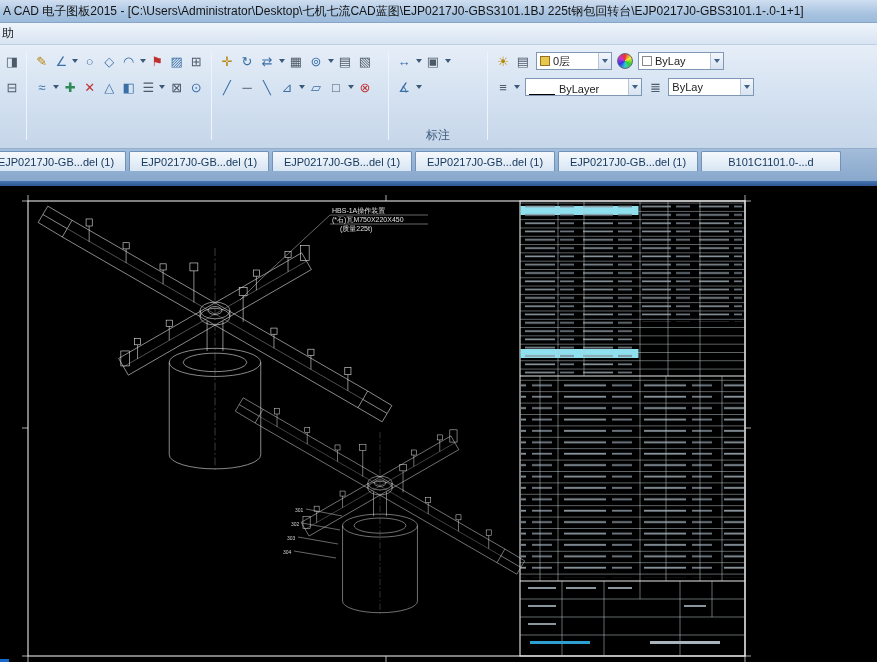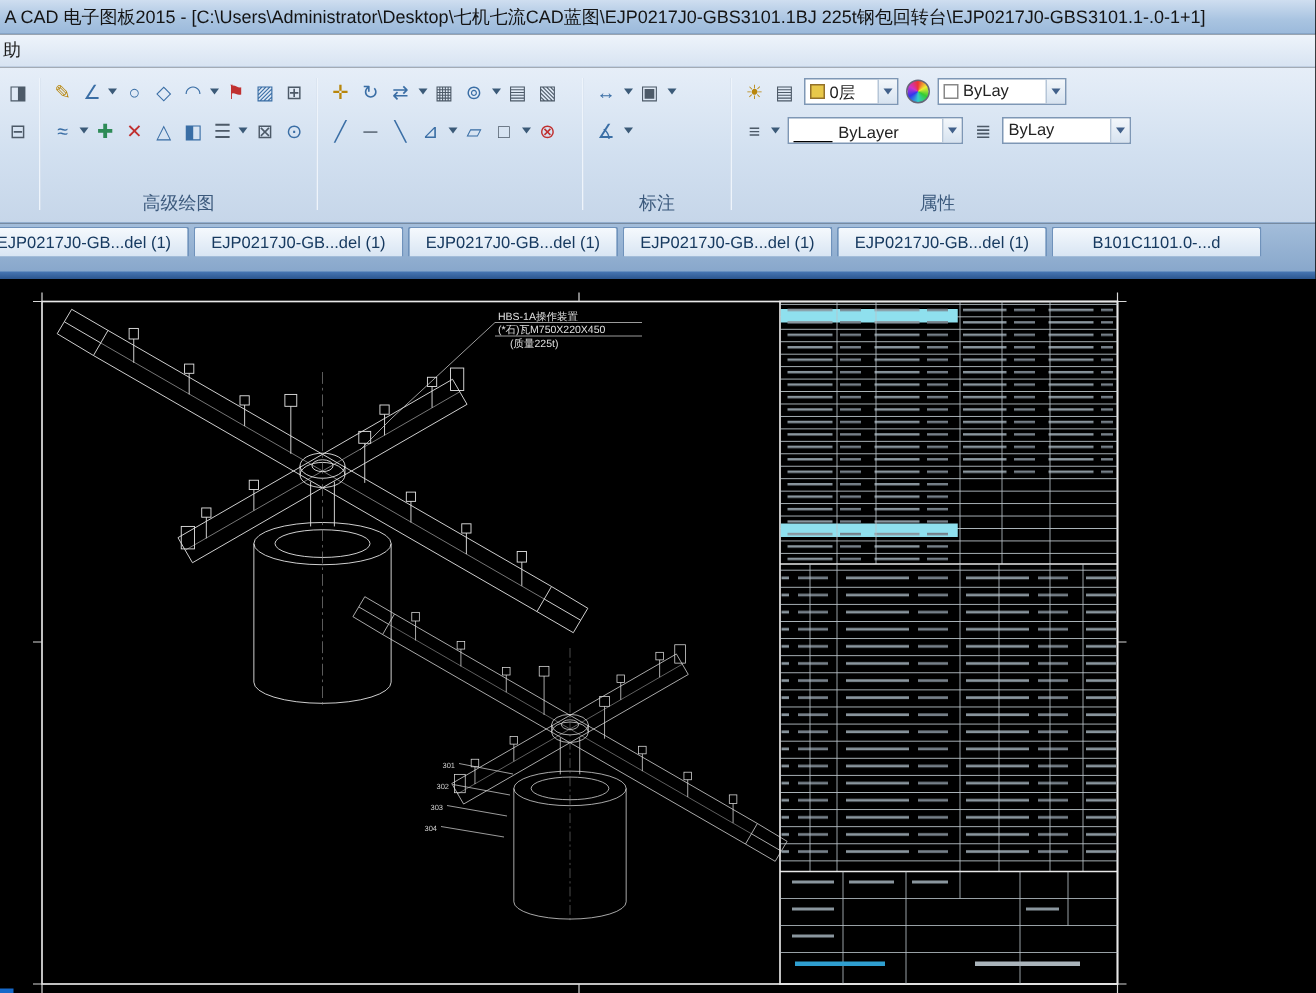--- a/index.html
+++ b/index.html
@@ -33,21 +33,21 @@
   .dd { width:9px; height:10px; display:inline-flex; align-items:center; justify-content:center; }
   .dd::after { content:""; border-left:3px solid transparent; border-right:3px solid transparent;
     border-top:4px solid #3b5a78; }
   .combo { display:inline-flex; align-items:center; height:18px; background:#fff;
     border:1px solid #7e97b5; font-size:11px; color:#222; padding-left:3px; margin:0 3px; overflow:hidden; }
   .combo .ctext { flex:1 1 auto; white-space:nowrap; overflow:hidden; }
   .cdd { margin-left:auto; width:13px; height:100%; background:linear-gradient(#f3f7fb,#d7e3f0);
     border-left:1px solid #b6c6d8; display:flex; align-items:center; justify-content:center; flex:0 0 13px; }
   .cdd::after { content:""; border-left:3px solid transparent; border-right:3px solid transparent;
     border-top:4px solid #41608a; }
-  .combo.layer{ width:63px; } .combo.color{ width:86px; } .combo.ltype{ width:118px;align-items:flex-end; } .combo.lw{ width:86px; }
+  .combo.layer{ width:76px; } .combo.color{ width:86px; } .combo.ltype{ width:118px;align-items:flex-end; } .combo.lw{ width:86px; }
   .sw { width:10px; height:10px; margin-right:3px; flex:0 0 10px; }
   .sw-yellow { background:#e8c84a; border:1px solid #93712a; }
   .sw-white { background:#fff; border:1px solid #888; }
   .linesample { width:26px; height:0; border-top:1px solid #000; margin-right:4px; flex:0 0 26px; }
   .colorwheel { width:16px; height:16px; border-radius:50%; margin:0 2px;
     background:conic-gradient(#e33,#ee3,#3c3,#3cc,#33e,#c3c,#e33); border:1px solid #667; }
 
   
   .tabbar { height:37px; background:linear-gradient(#a3bdda,#84a4c9); position:relative;
     display:flex; align-items:flex-start; padding-top:2px; overflow:hidden; }
@@ -123,21 +123,20 @@
           <span class="ric c4">✚</span>
           <span class="ric c3">✕</span>
           <span class="ric c1">△</span>
           <span class="ric c1">◧</span>
           <span class="ric c5">☰</span>
           <span class="dd"></span>
           <span class="ric c5">⊠</span>
           <span class="ric c1">⊙</span>
         </div>
       </div>
-      <div class="glabel">高级绘图</div>
     </div>
 
     <div class="vsep"></div>
 
     <div class="rgroup g-mod">
       <div class="rows">
         <div class="irow">
           <span class="ric c2">✛</span>
           <span class="ric c1">↻</span>
           <span class="ric c1">⇄</span>
@@ -207,21 +206,20 @@
             <span class="ctext">ByLayer</span>
             <span class="cdd"></span>
           </span>
           <span class="ric c5">≣</span>
           <span class="combo lw">
             <span class="ctext">ByLay</span>
             <span class="cdd"></span>
           </span>
         </div>
       </div>
-      <div class="glabel">属性</div>
     </div>
 
   </div>
 
   <div class="tabbar">
     <div class="tab first">
         <span>EJP0217J0-GB...del (1)</span>
       </div>
     <div class="tab">
         <span>EJP0217J0-GB...del (1)</span>

